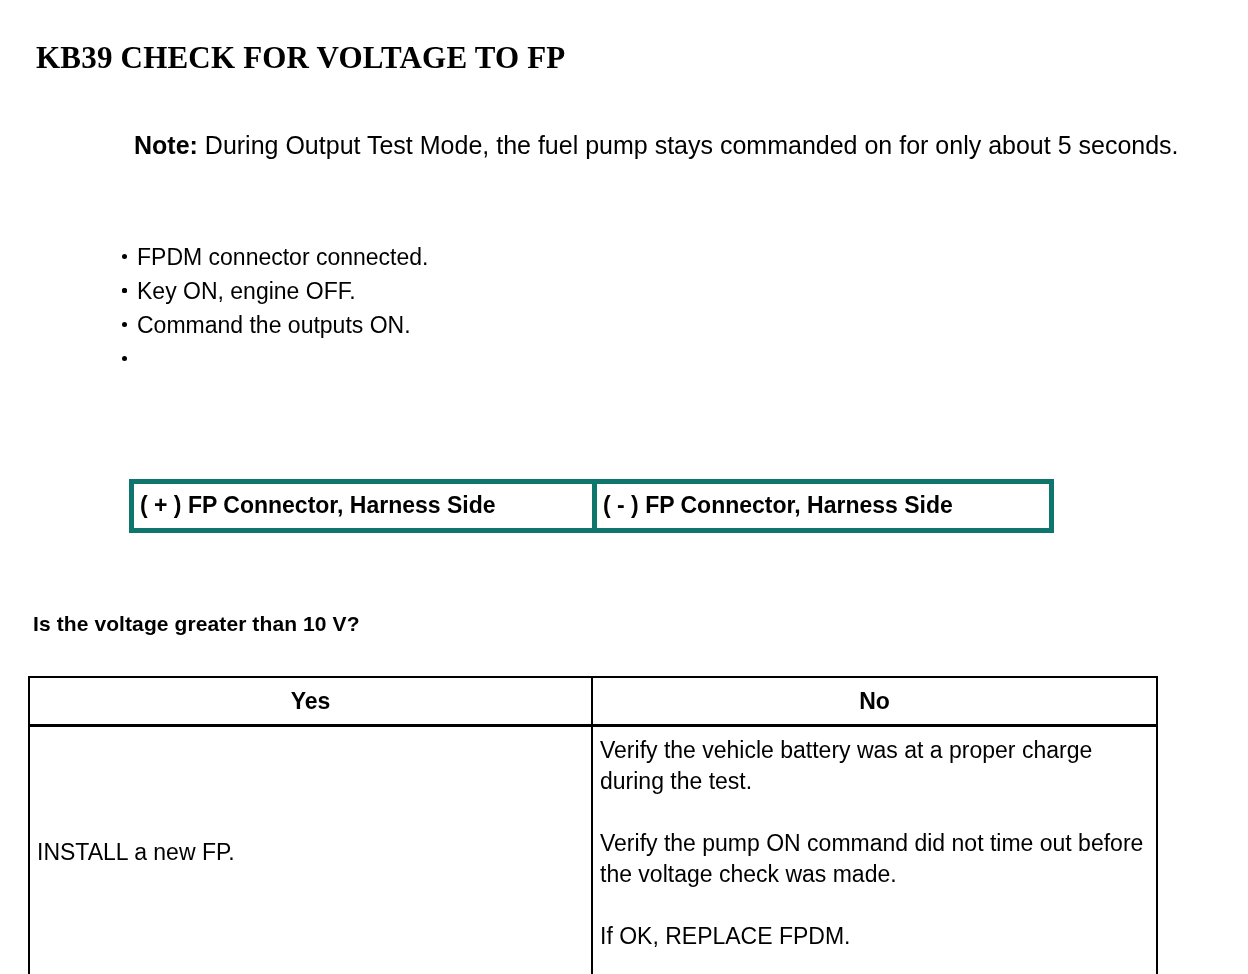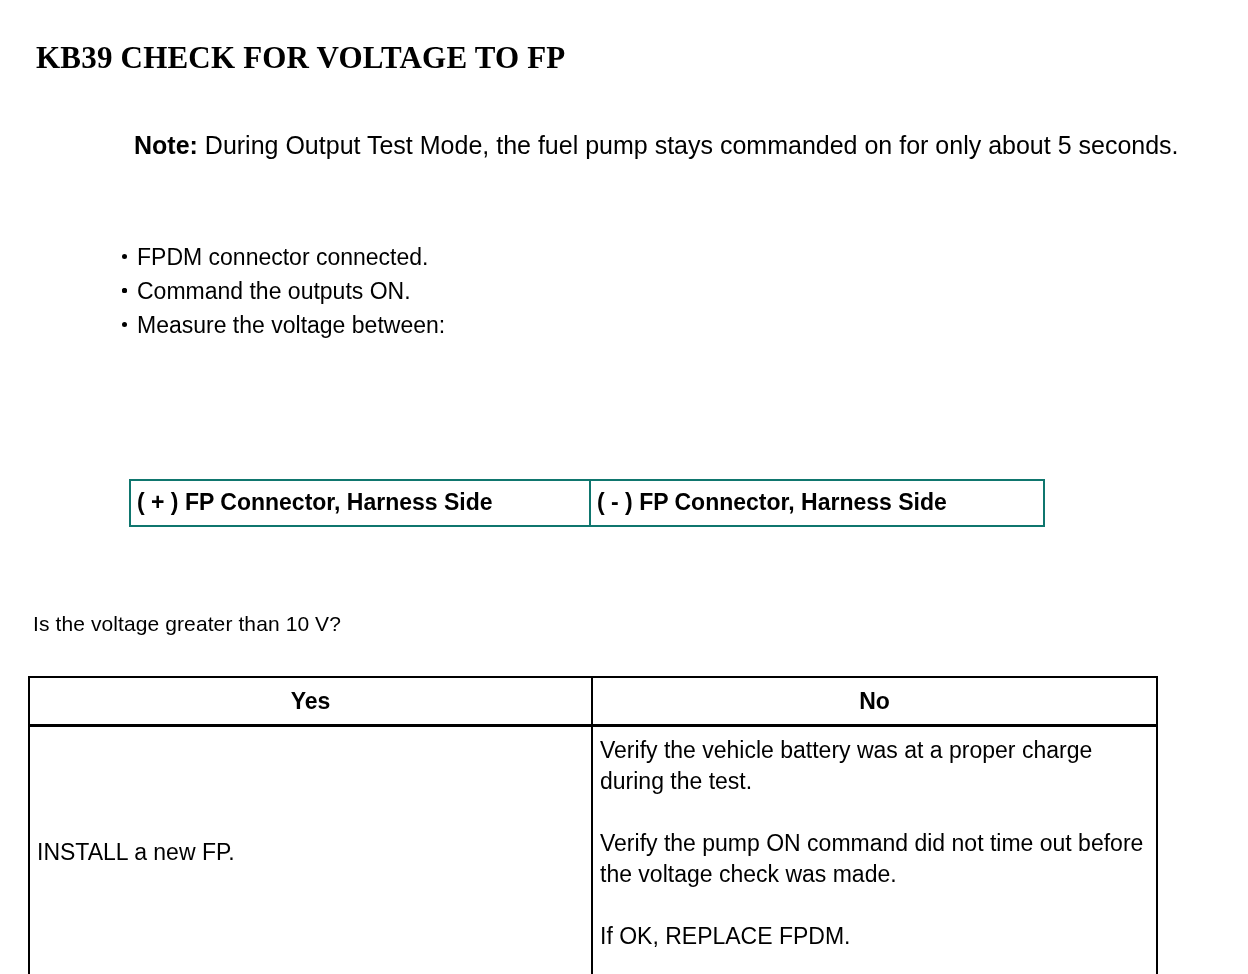--- a/index.html
+++ b/index.html
@@ -76,41 +76,41 @@
   
   .connector-table {
     position: absolute;
     left: 129px;
     top: 479px;
     width: 886px;
     border-collapse: collapse;
     table-layout: fixed;
   }
   .connector-table td {
-    border: 2px solid #0f766e;
+    border: 5px solid #0f766e;
     padding: 2px 6px 4px 6px;
     font-size: 23px;
     line-height: 32px;
     height: 38px;
     vertical-align: middle;
     white-space: nowrap;
   }
   .connector-table .hdr td {
     font-weight: bold;
   }
   .connector-table .col-a { width: 446px; }
   .connector-table .col-b { width: 440px; }
 
   
   .question {
     position: absolute;
     left: 33px;
     top: 612px;
     font-size: 21px;
-    font-weight: normal;
+    font-weight: bold;
     letter-spacing: 0.1px;
     white-space: nowrap;
   }
 
   
   .decision-table {
     position: absolute;
     left: 28px;
     top: 640px;
     width: 1120px;
@@ -160,30 +160,33 @@
 
   <div class="bullet-item">
     <span class="dot"></span>
     <span>FPDM connector connected.</span>
   </div>
 
   <div class="bullet-item">
     <span class="dot"></span>
   </div>
 
+  <div class="bullet-item">
+    <span class="dot"></span>
+    <span>Key ON, engine OFF.</span>
+  </div>
 
 
   <div class="bullet-item">
     <span class="dot"></span>
     <span>Command the outputs ON.</span>
   </div>
 
   <div class="bullet-item">
     <span class="dot"></span>
-    <span>Measure the voltage between:</span>
   </div>
 
 </div>
 
 <table class="connector-table">
   <tbody>
     <tr class="hdr">
       <td class="col-a">( + ) FP Connector, Harness Side</td>
       <td class="col-b">( - ) FP Connector, Harness Side</td>
     </tr>

